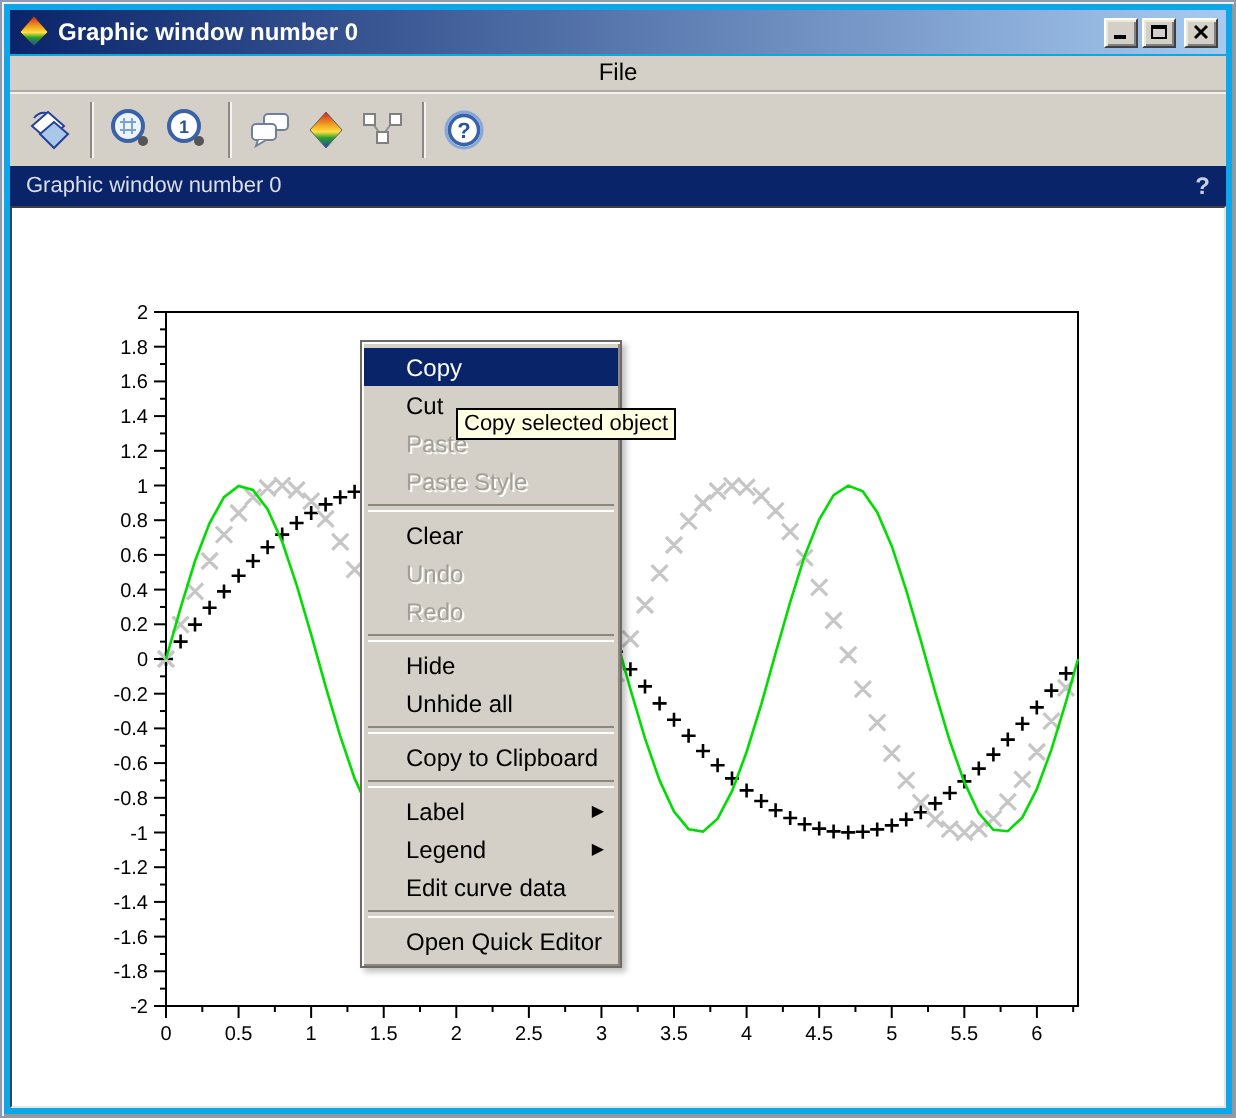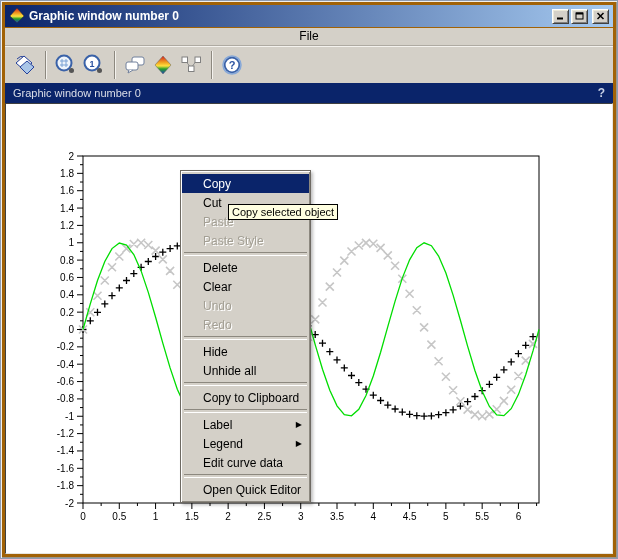--- a/index.html
+++ b/index.html
@@ -1,17 +1,17 @@
 <!DOCTYPE html>
 <html><head>
 <meta charset="utf-8">
 <style>
   html,body{margin:0;padding:0;}
   body{width:618px;height:559px;overflow:hidden;font-family:"Liberation Sans",sans-serif;background:#d4d0c8;position:relative;}
-  .window{position:absolute;inset:0;background:#a16207;border:1px solid #8f9bb0;box-shadow:inset 1px 1px 0 #f2f0ec, inset -1px -1px 0 #9a968e;}
+  .window{position:absolute;inset:0;background:#0ea5e9;border:1px solid #8f9bb0;box-shadow:inset 1px 1px 0 #f2f0ec, inset -1px -1px 0 #9a968e;}
   
   .titlebar{position:absolute;left:4px;right:4px;top:4px;height:22px;background:linear-gradient(to right,#0a246a,#a6caf0);display:flex;align-items:center;padding:0 2px;}
   .app-icon{width:16px;height:16px;margin:0 4px 0 2px;flex:0 0 auto;}
   .title-text{color:#ffffff;font-size:12px;font-weight:bold;white-space:nowrap;flex:1 1 auto;}
   .winbtns{display:flex;align-items:center;gap:2px;margin-right:2px;}
   .winbtn{width:17px;height:15px;background:#d4d0c8;border:1px solid;border-color:#ffffff #404040 #404040 #ffffff;box-shadow:inset 1px 1px 0 #ece9d8, inset -1px -1px 0 #808080;padding:0;display:flex;align-items:center;justify-content:center;cursor:default;}
   .winbtn.closebtn{margin-left:2px;}
   
   .menubar{position:absolute;left:4px;right:4px;top:27px;height:17px;background:#d4d0c8;display:flex;align-items:center;font-size:12px;color:#000;flex-direction:column;}
   .menubar span{padding:1px 8px;}
@@ -260,21 +260,20 @@
         <path d="M73.5 225.5H80.5M77.0 222.0V229.0M80.8 216.8H87.8M84.3 213.3V220.3M88.0 208.3H95.0M91.5 204.8V211.8M95.3 199.9H102.3M98.8 196.4V203.4M102.5 191.7H109.5M106.0 188.2V195.2M109.8 183.9H116.8M113.3 180.4V187.4M117.0 176.5H124.0M120.5 173.0V180.0M124.3 169.6H131.3M127.8 166.1V173.1M131.6 163.3H138.6M135.1 159.8V166.8M138.8 157.5H145.8M142.3 154.0V161.0M146.1 152.5H153.1M149.6 149.0V156.0M153.3 148.2H160.3M156.8 144.7V151.7M160.6 144.6H167.6M164.1 141.1V148.1M167.8 141.9H174.8M171.3 138.4V145.4M175.1 140.0H182.1M178.6 136.5V143.5M182.4 139.0H189.4M185.9 135.5V142.5M189.6 138.8H196.6M193.1 135.3V142.3M196.9 139.5H203.9M200.4 136.0V143.0M204.1 141.0H211.1M207.6 137.5V144.5M211.4 143.4H218.4M214.9 139.9V146.9M218.6 146.6H225.6M222.1 143.1V150.1M225.9 150.6H232.9M229.4 147.1V154.1M233.2 155.4H240.2M236.7 151.9V158.9M240.4 160.8H247.4M243.9 157.3V164.3M247.7 166.9H254.7M251.2 163.4V170.4M254.9 173.6H261.9M258.4 170.1V177.1M262.2 180.8H269.2M265.7 177.3V184.3M269.5 188.4H276.5M273.0 184.9V191.9M276.7 196.4H283.7M280.2 192.9V199.9M284.0 204.7H291.0M287.5 201.2V208.2M291.2 213.3H298.2M294.7 209.8V216.8M298.5 221.9H305.5M302.0 218.4V225.4M305.7 230.6H312.7M309.2 227.1V234.1M313.0 239.2H320.0M316.5 235.7V242.7M320.3 247.7H327.3M323.8 244.2V251.2M327.5 255.9H334.5M331.0 252.4V259.4M334.8 263.9H341.8M338.3 260.4V267.4M342.0 271.5H349.0M345.5 268.0V275.0M349.3 278.6H356.3M352.8 275.1V282.1M356.5 285.2H363.5M360.0 281.7V288.7M363.8 291.2H370.8M367.3 287.7V294.7M371.1 296.5H378.1M374.6 293.0V300.0M378.3 301.1H385.3M381.8 297.6V304.6M385.6 305.0H392.6M389.1 301.5V308.5M392.8 308.1H399.8M396.3 304.6V311.6M400.1 310.3H407.1M403.6 306.8V313.8M407.3 311.7H414.3M410.8 308.2V315.2M414.6 312.2H421.6M418.1 308.7V315.7M421.9 311.9H428.9M425.4 308.4V315.4M429.1 310.7H436.1M432.6 307.2V314.2M436.4 308.7H443.4M439.9 305.2V312.2M443.6 305.8H450.6M447.1 302.3V309.3M450.9 302.1H457.9M454.4 298.6V305.6M458.1 297.7H465.1M461.6 294.2V301.2M465.4 292.5H472.4M468.9 289.0V296.0M472.7 286.7H479.7M476.2 283.2V290.2M479.9 280.3H486.9M483.4 276.8V283.8M487.2 273.3H494.2M490.7 269.8V276.8M494.4 265.8H501.4M497.9 262.3V269.3M501.7 257.9H508.7M505.2 254.4V261.4M508.9 249.7H515.9M512.4 246.2V253.2M516.2 241.3H523.2M519.7 237.8V244.8M523.5 232.7H530.5M527.0 229.2V236.2" stroke="#000000" stroke-width="1.3" fill="none"></path>
         <path d="M73.0 221.5L81.0 229.5M81.0 221.5L73.0 229.5M80.3 204.3L88.3 212.3M88.3 204.3L80.3 212.3M87.5 187.7L95.5 195.7M95.5 187.7L87.5 195.7M94.8 172.5L102.8 180.5M102.8 172.5L94.8 180.5M102.0 159.3L110.0 167.3M110.0 159.3L102.0 167.3M109.3 148.5L117.3 156.5M117.3 148.5L109.3 156.5M116.5 140.6L124.5 148.6M124.5 140.6L116.5 148.6M123.8 136.0L131.8 144.0M131.8 136.0L123.8 144.0M131.1 134.8L139.1 142.8M139.1 134.8L131.1 142.8M138.3 137.0L146.3 145.0M146.3 137.0L138.3 145.0M145.6 142.6L153.6 150.6M153.6 142.6L145.6 150.6M152.8 151.4L160.8 159.4M160.8 151.4L152.8 159.4M160.1 162.9L168.1 170.9M168.1 162.9L160.1 170.9M167.3 176.8L175.3 184.8M175.3 176.8L167.3 184.8M174.6 192.4L182.6 200.4M182.6 192.4L174.6 200.4M181.9 209.3L189.9 217.3M189.9 209.3L181.9 217.3M189.1 226.6L197.1 234.6M197.1 226.6L189.1 234.6M196.4 243.7L204.4 251.7M204.4 243.7L196.4 251.7M203.6 259.9L211.6 267.9M211.6 259.9L203.6 267.9M210.9 274.6L218.9 282.6M218.9 274.6L210.9 282.6M218.1 287.2L226.1 295.2M226.1 287.2L218.1 295.2M225.4 297.1L233.4 305.1M233.4 297.1L225.4 305.1M232.7 304.1L240.7 312.1M240.7 304.1L232.7 312.1M239.9 307.7L247.9 315.7M247.9 307.7L239.9 315.7M247.2 307.9L255.2 315.9M255.2 307.9L247.2 315.9M254.4 304.7L262.4 312.7M262.4 304.7L254.4 312.7M261.7 298.1L269.7 306.1M269.7 298.1L261.7 306.1M269.0 288.5L277.0 296.5M277.0 288.5L269.0 296.5M276.2 276.3L284.2 284.3M284.2 276.3L276.2 284.3M283.5 261.8L291.5 269.8M291.5 261.8L283.5 269.8M290.7 245.7L298.7 253.7M298.7 245.7L290.7 253.7M298.0 228.7L306.0 236.7M306.0 228.7L298.0 236.7M305.2 211.4L313.2 219.4M313.2 211.4L305.2 219.4M312.5 194.5L320.5 202.5M320.5 194.5L312.5 202.5M319.8 178.6L327.8 186.6M327.8 178.6L319.8 186.6M327.0 164.5L335.0 172.5M335.0 164.5L327.0 172.5M334.3 152.6L342.3 160.6M342.3 152.6L334.3 160.6M341.5 143.5L349.5 151.5M349.5 143.5L341.5 151.5M348.8 137.5L356.8 145.5M356.8 137.5L348.8 145.5M356.0 134.9L364.0 142.9M364.0 134.9L356.0 142.9M363.3 135.7L371.3 143.7M371.3 135.7L363.3 143.7M370.6 139.9L378.6 147.9M378.6 139.9L370.6 147.9M377.8 147.4L385.8 155.4M385.8 147.4L377.8 155.4M385.1 157.8L393.1 165.8M393.1 157.8L385.1 165.8M392.3 170.8L400.3 178.8M400.3 170.8L392.3 178.8M399.6 185.7L407.6 193.7M407.6 185.7L399.6 193.7M406.8 202.2L414.8 210.2M414.8 202.2L406.8 210.2M414.1 219.4L422.1 227.4M422.1 219.4L414.1 227.4M421.4 236.6L429.4 244.6M429.4 236.6L421.4 244.6M428.6 253.3L436.6 261.3M436.6 253.3L428.6 261.3M435.9 268.7L443.9 276.7M443.9 268.7L435.9 276.7M443.1 282.2L451.1 290.2M451.1 282.2L443.1 290.2M450.4 293.3L458.4 301.3M458.4 293.3L450.4 301.3M457.6 301.6L465.6 309.6M465.6 301.6L457.6 309.6M464.9 306.6L472.9 314.6M472.9 306.6L464.9 314.6M472.2 308.2L480.2 316.2M480.2 308.2L472.2 316.2M479.4 306.4L487.4 314.4M487.4 306.4L479.4 314.4M486.7 301.3L494.7 309.3M494.7 301.3L486.7 309.3M493.9 292.9L501.9 300.9M501.9 292.9L493.9 300.9M501.2 281.7L509.2 289.7M509.2 281.7L501.2 289.7M508.4 268.0L516.4 276.0M516.4 268.0L508.4 276.0M515.7 252.6L523.7 260.6M523.7 252.6L515.7 260.6M523.0 235.9L531.0 243.9M531.0 235.9L523.0 243.9" stroke="#c6c6c6" stroke-width="1.6" fill="none"></path>
         <polyline points="77.0,225.5 84.3,199.9 91.5,176.5 98.8,157.5 106.0,144.6 113.3,139.0 120.5,141.0 127.8,150.6 135.1,166.9 142.3,188.4 149.6,213.3 156.8,239.2 164.1,263.9 171.3,285.2 178.6,301.1 185.9,310.3 193.1,311.9 200.4,305.8 207.6,292.5 214.9,273.3 222.1,249.7 229.4,224.0 236.7,198.5 243.9,175.3 251.2,156.6 258.4,144.1 265.7,138.9 273.0,141.4 280.2,151.4 287.5,168.0 294.7,189.7 302.0,214.7 309.2,240.6 316.5,265.2 323.8,286.2 331.0,301.8 338.3,310.6 345.5,311.8 352.8,305.3 360.0,291.6 367.3,272.0 374.6,248.3 381.8,222.6 389.1,197.1 396.3,174.1 403.6,155.8 410.8,143.6 418.1,138.8 425.4,141.7 432.6,152.1 439.9,169.1 447.1,191.1 454.4,216.2 461.6,242.1 468.9,266.5 476.2,287.2 483.4,302.5 490.7,310.9 497.9,311.6 505.2,304.7 512.4,290.6 519.7,270.8 527.0,246.9 533.0,225.5" fill="none" stroke="#00dd00" stroke-width="1.3"></polyline>
       </svg>
     <div class="ctxmenu" id="ctxmenu">
         <div class="menu-item hl"><span>Copy</span></div>
         <div class="menu-item"><span>Cut</span></div>
         <div class="menu-item dis"><span>Paste</span></div>
         <div class="menu-item dis"><span>Paste Style</span></div>
         <div class="menu-sep"></div>
-        <div class="menu-item"><span>Delete</span></div>
         <div class="menu-item"><span>Clear</span></div>
         <div class="menu-item dis"><span>Undo</span></div>
         <div class="menu-item dis"><span>Redo</span></div>
         <div class="menu-sep"></div>
         <div class="menu-item"><span>Hide</span></div>
         <div class="menu-item"><span>Unhide all</span></div>
         <div class="menu-sep"></div>
         <div class="menu-item"><span>Copy to Clipboard</span></div>
         <div class="menu-sep"></div>
         <div class="menu-item"><span>Label</span><span class="subarrow">▶</span></div>

